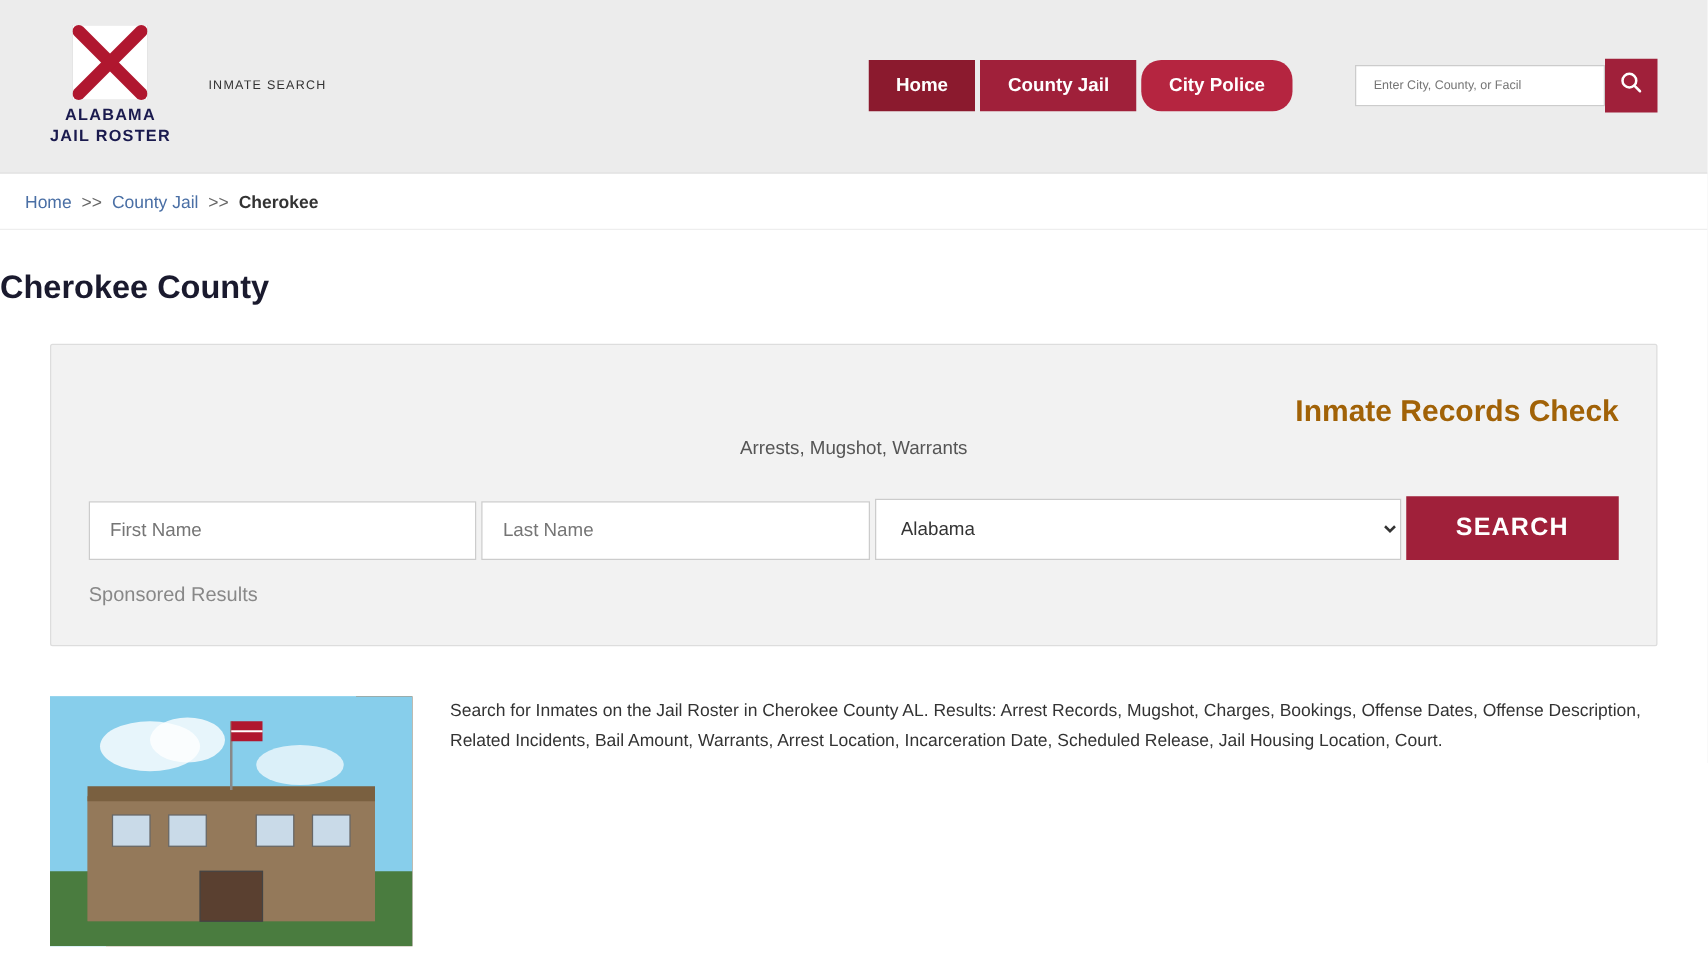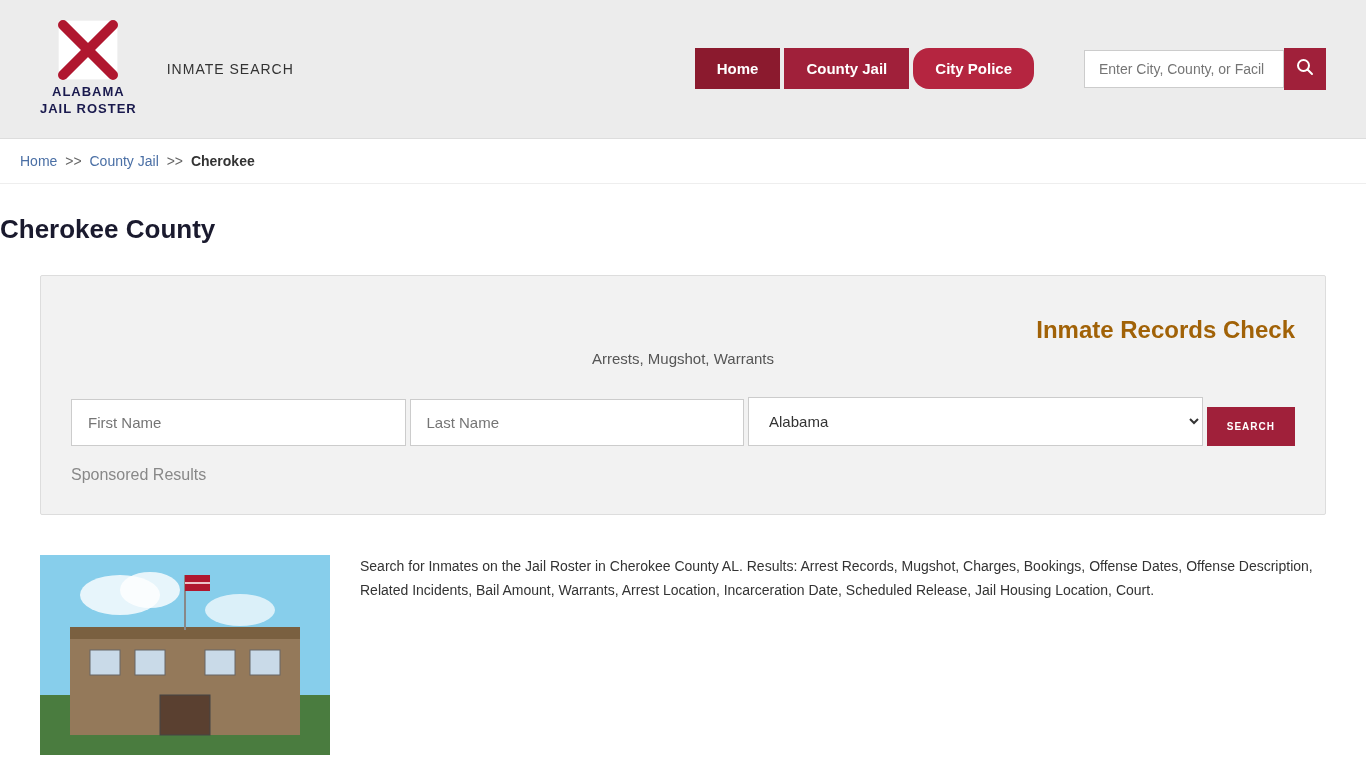--- a/index.html
+++ b/index.html
@@ -26,21 +26,21 @@
       font-weight: bold;
       text-align: center;
       color: #1a1a4e;
       letter-spacing: 1px;
       line-height: 1.3;
       margin-top: 4px;
     }
     .inmate-search-link {
       color: #333;
       text-decoration: none;
-      font-size: 14px;
+      font-size: 10px;
       letter-spacing: 1px;
       font-weight: 500;
     }
     .nav-buttons {
       display: flex;
       gap: 4px;
       margin-left: auto;
     }
     .nav-btn {
       padding: 12px 22px;
@@ -61,21 +61,21 @@
       background: #b52540;
       border-radius: 16px;
     }
     .search-bar {
       display: flex;
       align-items: center;
       margin-left: 20px;
     }
     .search-input {
       padding: 10px 14px;
-      font-size: 14px;
+      font-size: 10px;
       border: 1px solid #ccc;
       width: 200px;
       outline: none;
       color: #aaa;
     }
     .search-btn {
       background: #a0203a;
       border: none;
       padding: 10px 12px;
       cursor: pointer;
@@ -163,22 +163,22 @@
       outline: none;
       background: white;
       color: #333;
       appearance: auto;
       margin: 0 0;
     }
     .search-form-btn {
       background: #a0203a;
       color: white;
       border: none;
-      padding: 14px 20px;
-      font-size: 10px;
+      padding: 14px 40px;
+      font-size: 20px;
       font-weight: bold;
       letter-spacing: 1px;
       cursor: pointer;
     }
     .sponsored {
       font-size: 16px;
       color: #888;
       margin-top: 10px;
     }
 

